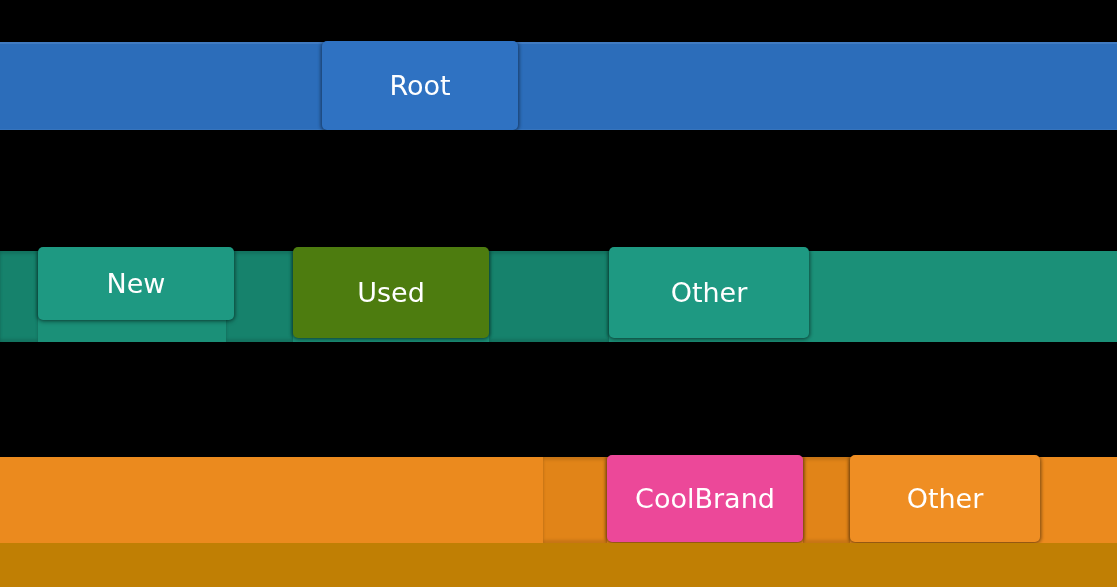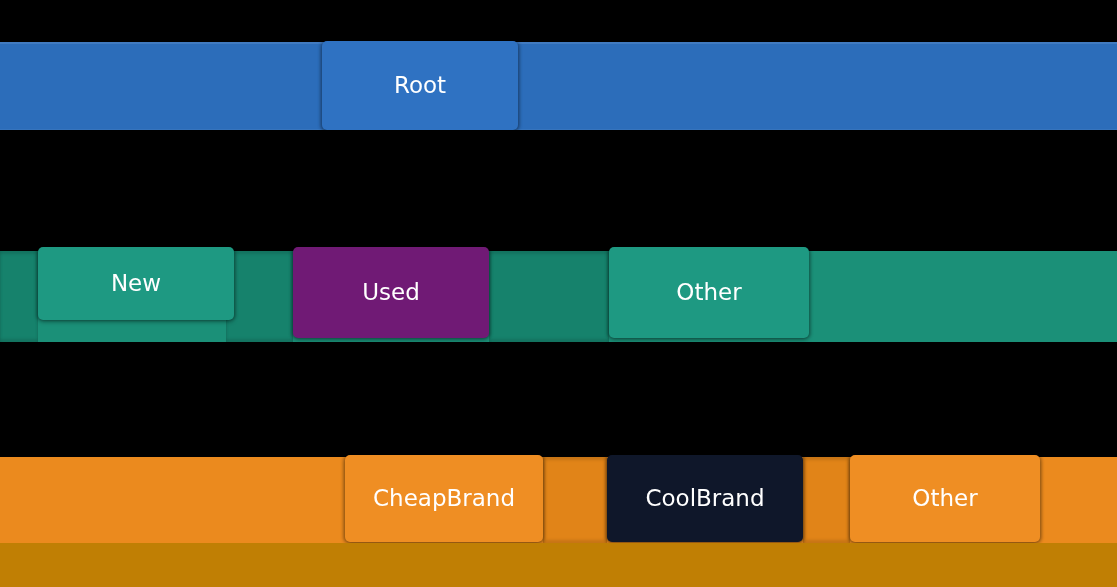--- a/index.html
+++ b/index.html
@@ -26,52 +26,49 @@
   }
   .node {
     display: flex;
     align-items: center;
     justify-content: center;
     border-radius: 5px;
     box-shadow: 0 2px 4px rgba(0,0,0,0.35), 2px 0 3px rgba(0,0,0,0.20), -2px 0 3px rgba(0,0,0,0.20);
     cursor: pointer;
   }
   .node-label {
-    font-size: 23px;
+    font-size: 27px;
     line-height: 1;
     white-space: nowrap;
   }
 </style>
 </head>
 <body>
 
 <div class="stage" style="background: rgb(0, 0, 0);">
     <div class="band highlight" style="left: 0px; top: 42px; width: 1117px; height: 88px; background: rgb(44, 109, 186);"></div>
     <div class="node" style="left: 322px; top: 41px; width: 196px; height: 89px; background: rgb(47, 114, 194);">
       <span class="node-label" style="color: rgb(255, 255, 255);">Root</span>
     </div>
     <div class="band" style="left: 0px; top: 251px; width: 1117px; height: 91px; background: rgb(27, 144, 120);"></div>
     <div class="gap" style="left: 0px; top: 251px; width: 38px; height: 91px; background: rgb(22, 130, 108);"></div>
     <div class="gap" style="left: 226px; top: 251px; width: 67px; height: 91px; background: rgb(22, 130, 108);"></div>
     <div class="gap" style="left: 489px; top: 251px; width: 120px; height: 91px; background: rgb(22, 130, 108);"></div>
     <div class="node" style="left: 38px; top: 247px; width: 196px; height: 73px; background: rgb(30, 153, 130);">
       <span class="node-label" style="color: rgb(255, 255, 255);">New</span>
     </div>
-    <div class="node" style="left: 293px; top: 247px; width: 196px; height: 91px; background: #701a75;">
+    <div class="node" style="left: 293px; top: 247px; width: 196px; height: 91px; background: #4d7c0f;">
       <span class="node-label" style="color: rgb(255, 255, 255);">Used</span>
     </div>
     <div class="node" style="left: 609px; top: 247px; width: 200px; height: 91px; background: rgb(30, 153, 130);">
       <span class="node-label" style="color: rgb(255, 255, 255);">Other</span>
     </div>
     <div class="band" style="left: 0px; top: 457px; width: 1117px; height: 86px; background: rgb(235, 138, 30);"></div>
     <div class="gap" style="left: 543px; top: 457px; width: 64px; height: 86px; background: rgb(225, 132, 24);"></div>
     <div class="gap" style="left: 803px; top: 457px; width: 47px; height: 86px; background: rgb(225, 132, 24);"></div>
-    <div class="node" style="left: 345px; top: 455px; width: 198px; height: 87px; background: rgb(239, 142, 35);">
-      <span class="node-label" style="color: rgb(255, 255, 255);">CheapBrand</span>
-    </div>
-    <div class="node" style="left: 607px; top: 455px; width: 196px; height: 87px; background: #0f172a;">
+    <div class="node" style="left: 607px; top: 455px; width: 196px; height: 87px; background: #ec4899;">
       <span class="node-label" style="color: rgb(255, 255, 255);">CoolBrand</span>
     </div>
     <div class="node" style="left: 850px; top: 455px; width: 190px; height: 87px; background: rgb(239, 142, 35);">
       <span class="node-label" style="color: rgb(255, 255, 255);">Other</span>
     </div>
     <div class="footer-band" style="left: 0px; top: 543px; width: 1117px; height: 44px; background: rgb(192, 127, 4);"></div>
   </div>
 
 </body></html>

